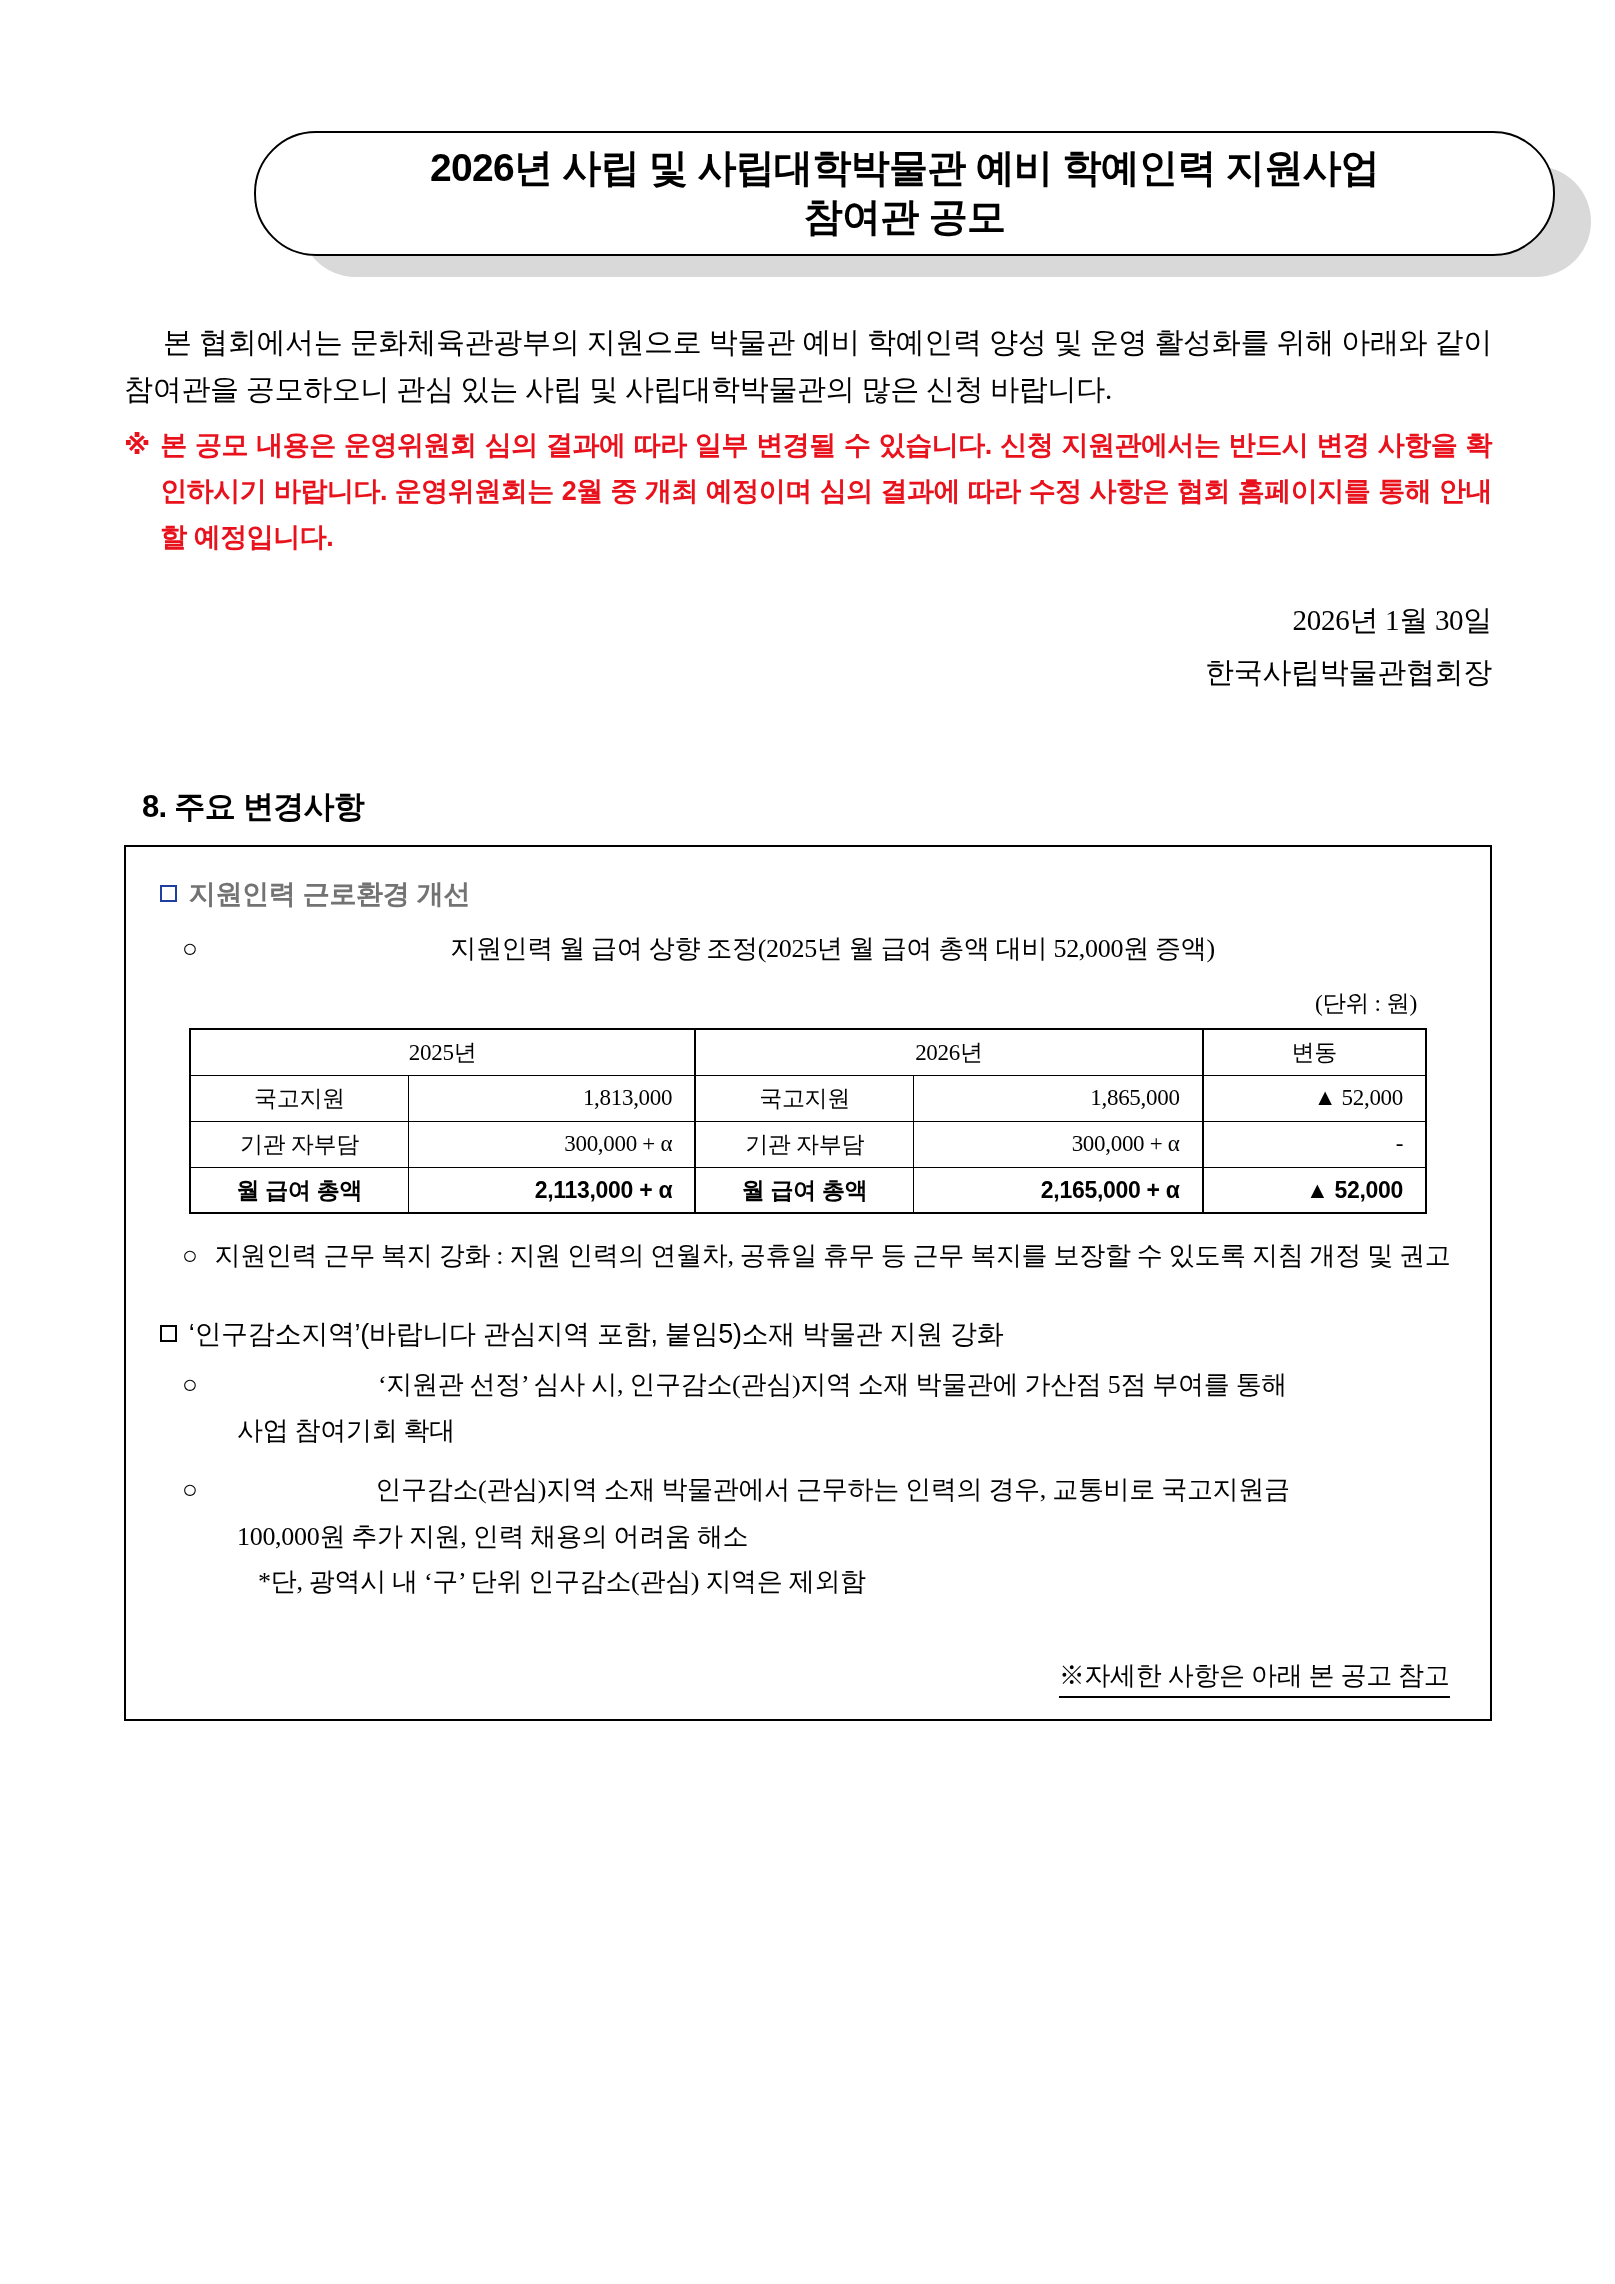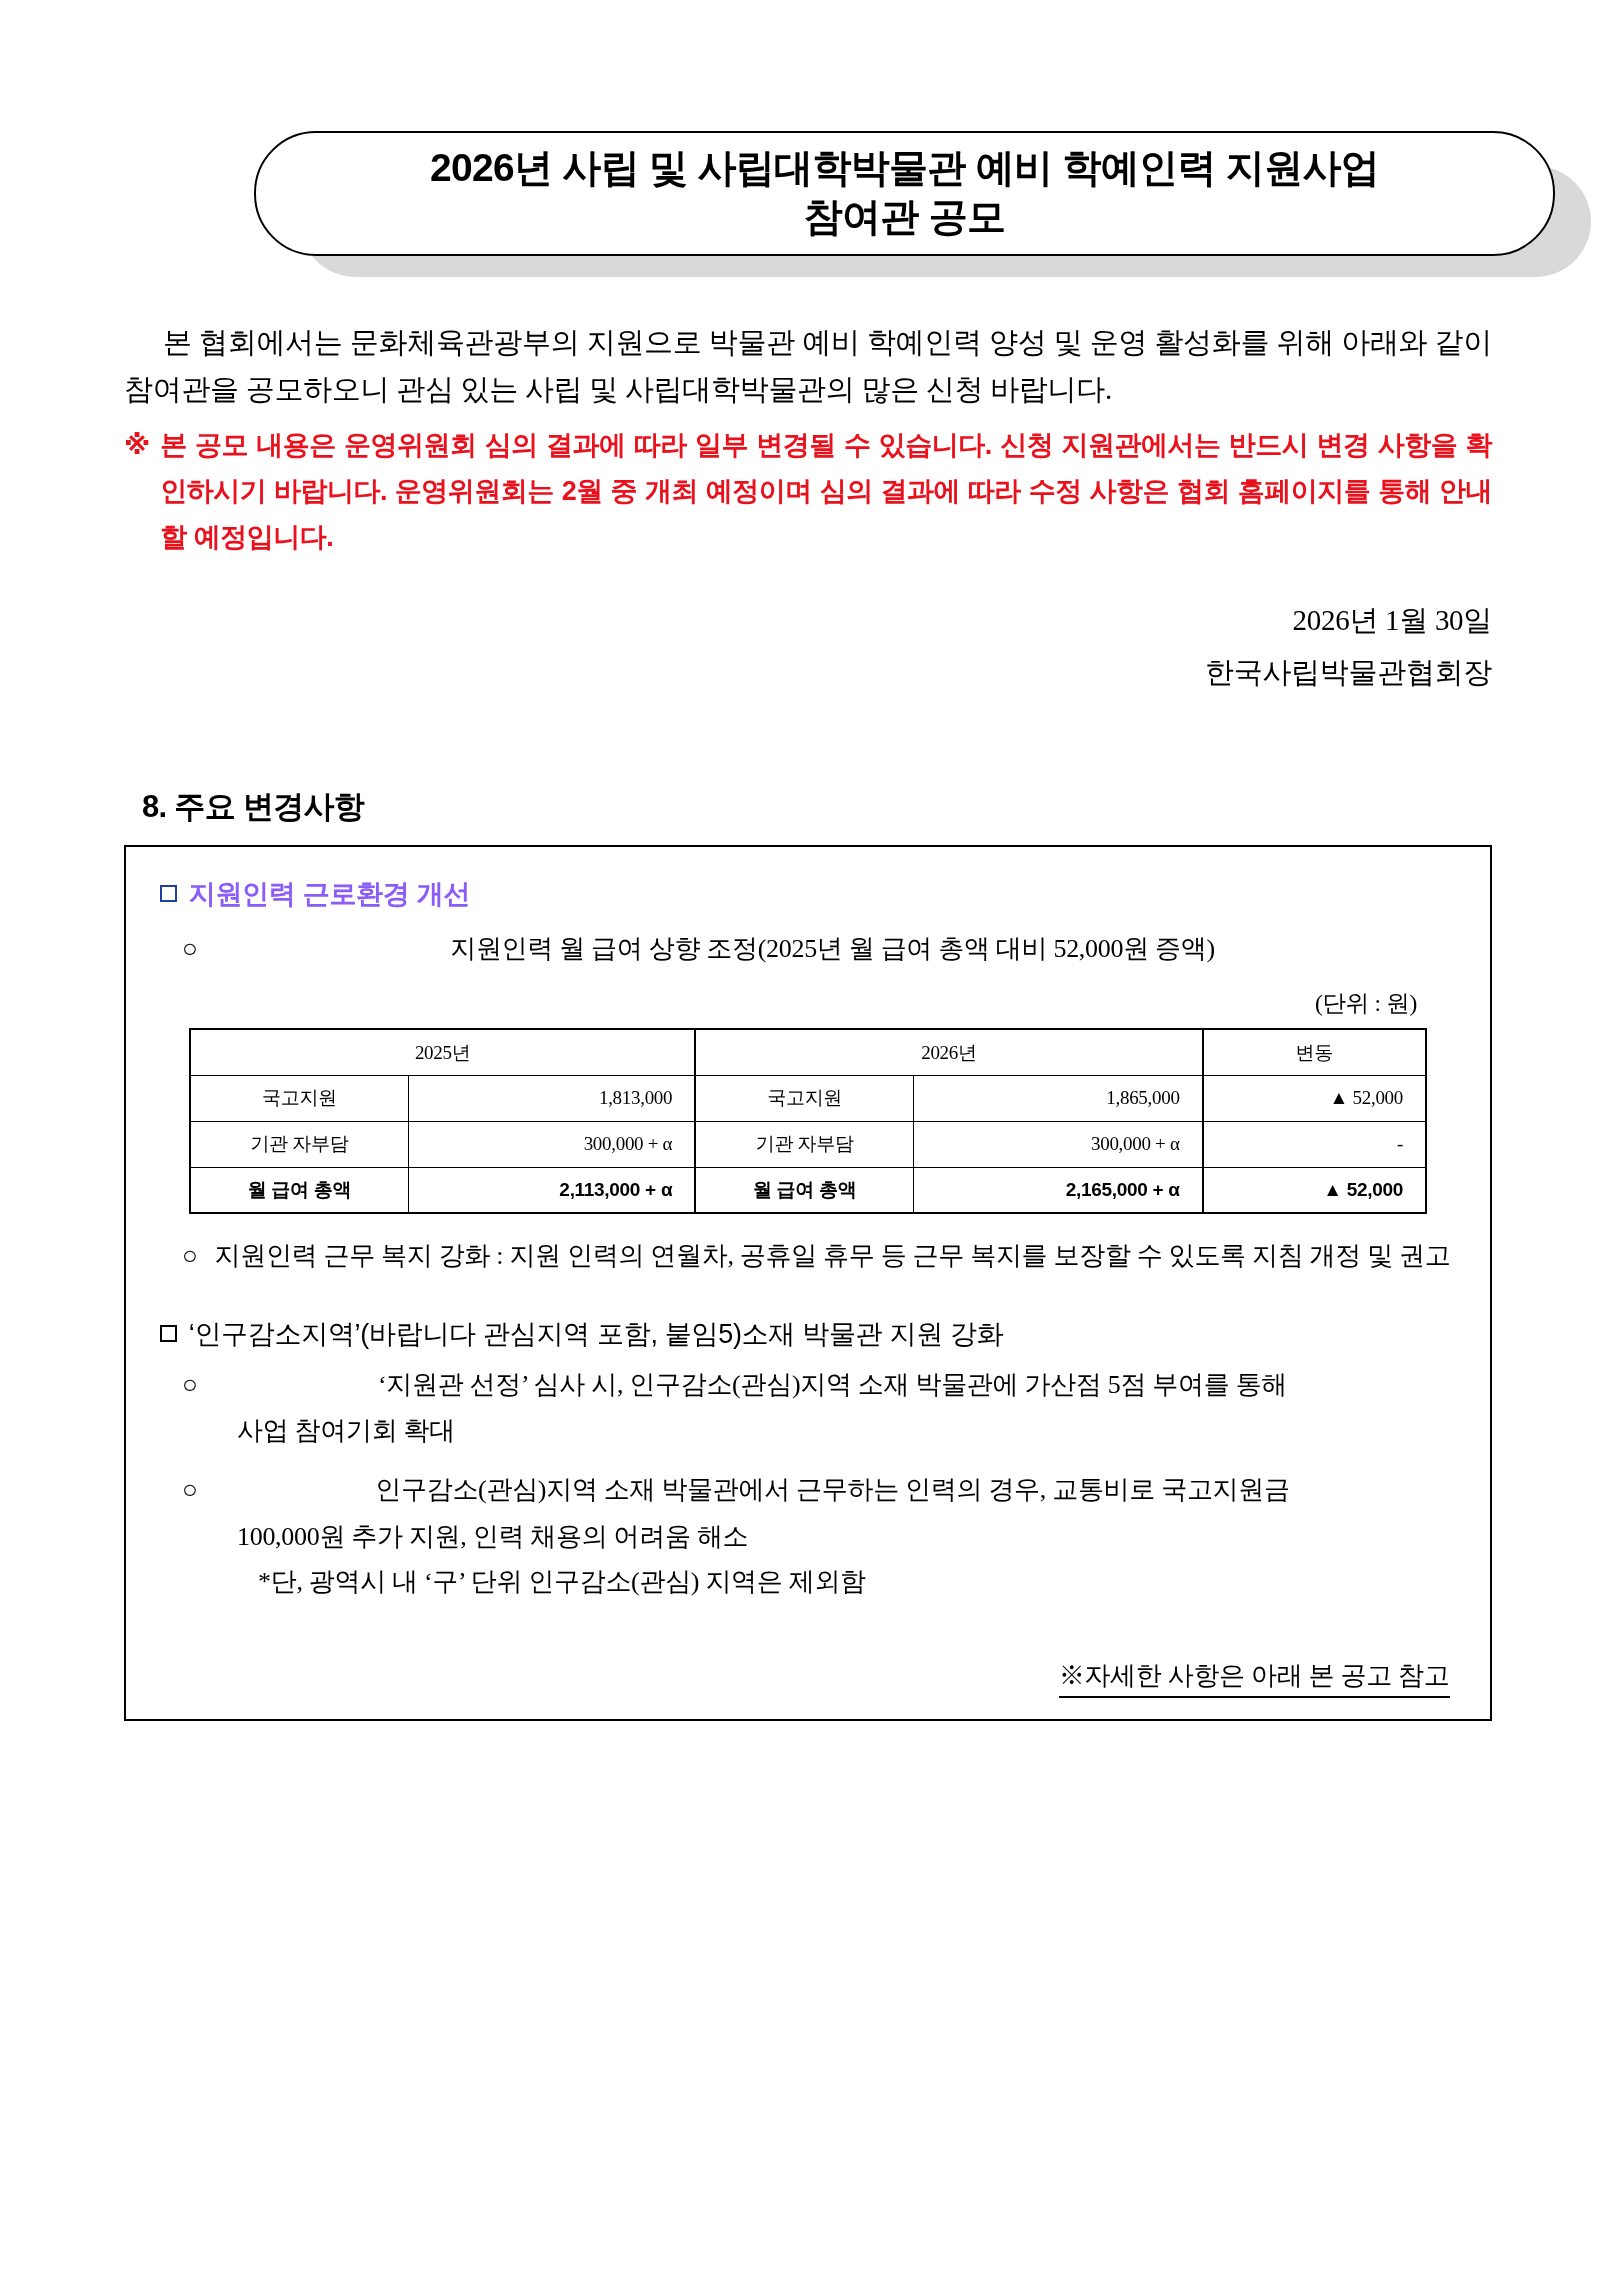--- a/index.html
+++ b/index.html
@@ -115,21 +115,21 @@
   .outer-box {
     border: 2px solid #000;
     padding: 29px 34px 26px 34px;
     box-sizing: border-box;
   }
 
   .sub-head {
     font-family: "Liberation Sans", "DejaVu Sans", sans-serif;
     font-weight: bold;
     font-size: 27px;
-    color: #8b5cf6;
+    color: #737373;
     letter-spacing: -0.3px;
     display: flex;
     align-items: center;
     gap: 11.7px;
     margin-bottom: 17px;
   }
   .sq-blue {
     display: inline-block;
     width: 17px;
     height: 17px;
@@ -163,21 +163,21 @@
     font-size: 23.5px;
     margin: 18px 39px 9px 0;
     letter-spacing: -0.3px;
   }
 
   
   table.salary {
     border-collapse: collapse;
     margin: 0 auto;
     width: 1238px;
-    font-size: 19px;
+    font-size: 23px;
   }
   table.salary td {
     border: 1.3px solid #000;
     padding: 5.9px 10.4px;
     height: 33px;
     letter-spacing: -0.3px;
   }
   table.salary .hdr {
     text-align: center;
   }

